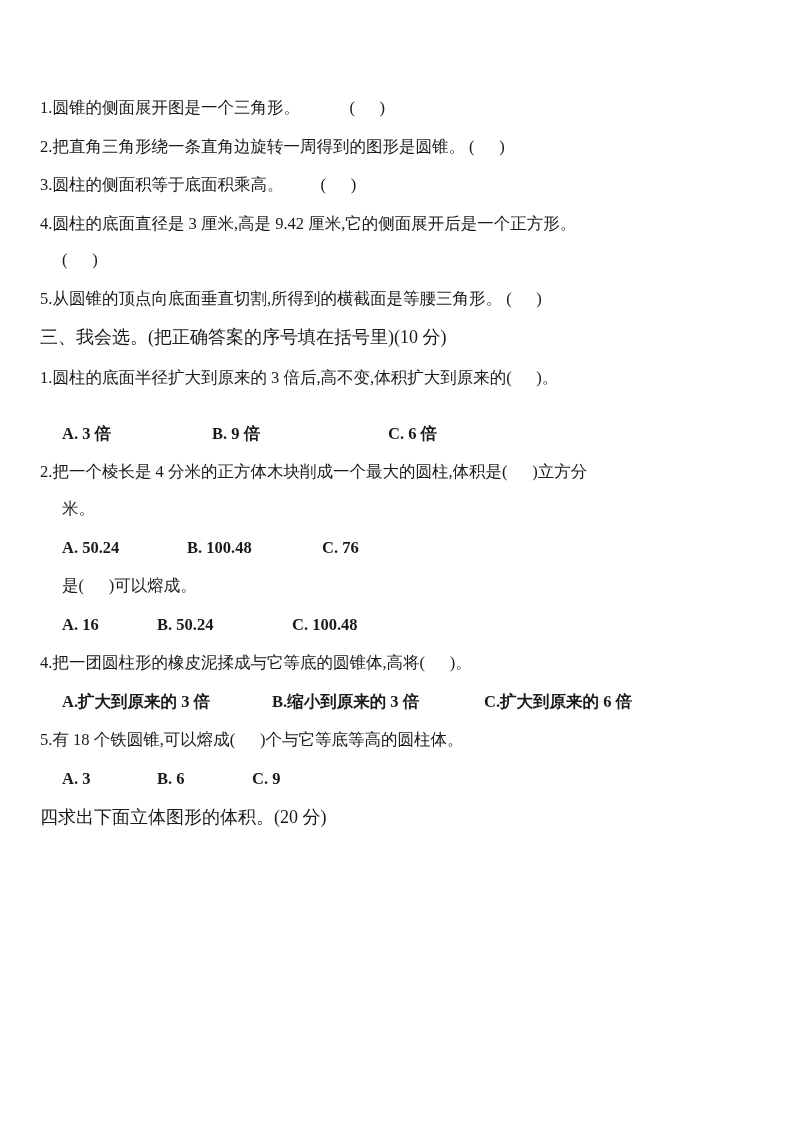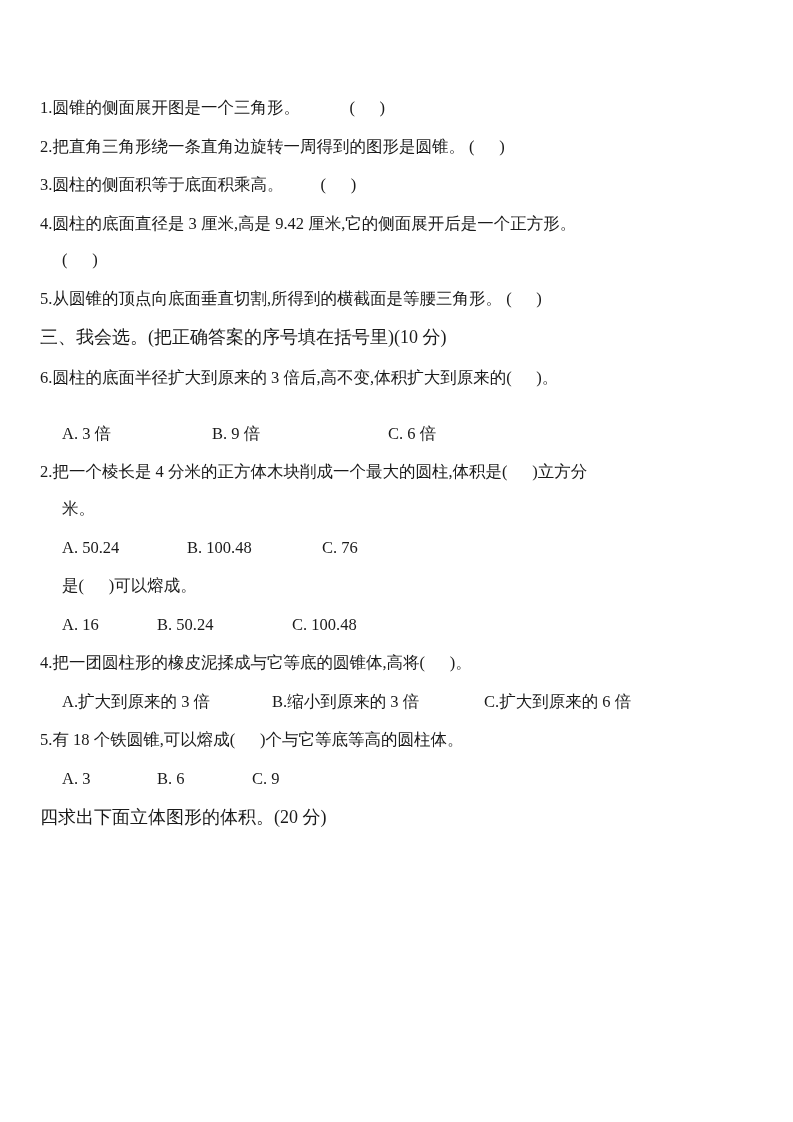--- a/index.html
+++ b/index.html
@@ -40,20 +40,21 @@
     line-height: 1.55;
     margin: 0 0 13px 0;
     padding-left: 22px;
     display: flex;
   }
   .opts.spaced {
     margin-top: 30px;
   }
   .opt {
     white-space: pre;
+    font-weight: bold;
   }
   .opt-a { width: 150px; }
   .opt-b { width: 176px; }
   .opt-a2 { width: 125px; }
   .opt-b2 { width: 135px; }
   .opt-a3 { width: 95px; }
   .opt-b3 { width: 95px; }
   .optwide-a { width: 210px; }
   .optwide-b { width: 212px; }
   .tight { margin-bottom: 11px; }
@@ -65,21 +66,21 @@
 
   <p class="line">1.圆锥的侧面展开图是一个三角形。            (      )</p>
   <p class="line">2.把直角三角形绕一条直角边旋转一周得到的图形是圆锥。 (      )</p>
   <p class="line">3.圆柱的侧面积等于底面积乘高。         (      )</p>
   <p class="line tight">4.圆柱的底面直径是 3 厘米,高是 9.42 厘米,它的侧面展开后是一个正方形。</p>
   <p class="line indent">(      )</p>
   <p class="line">5.从圆锥的顶点向底面垂直切割,所得到的横截面是等腰三角形。 (      )</p>
 
   <p class="section-head">三、我会选。(把正确答案的序号填在括号里)(10 分)</p>
 
-  <p class="line">6.圆柱的底面半径扩大到原来的 3 倍后,高不变,体积扩大到原来的(      )。</p>
+  <p class="line">1.圆柱的底面半径扩大到原来的 3 倍后,高不变,体积扩大到原来的(      )。</p>
   <div class="opts spaced">
     <span class="opt opt-a">A. 3 倍</span>
     <span class="opt opt-b">B. 9 倍</span>
     <span class="opt">C. 6 倍</span>
   </div>
 
   <p class="line tight">2.把一个棱长是 4 分米的正方体木块削成一个最大的圆柱,体积是(      )立方分</p>
   <p class="line indent">米。</p>
   <div class="opts">
     <span class="opt opt-a2">A. 50.24</span>

